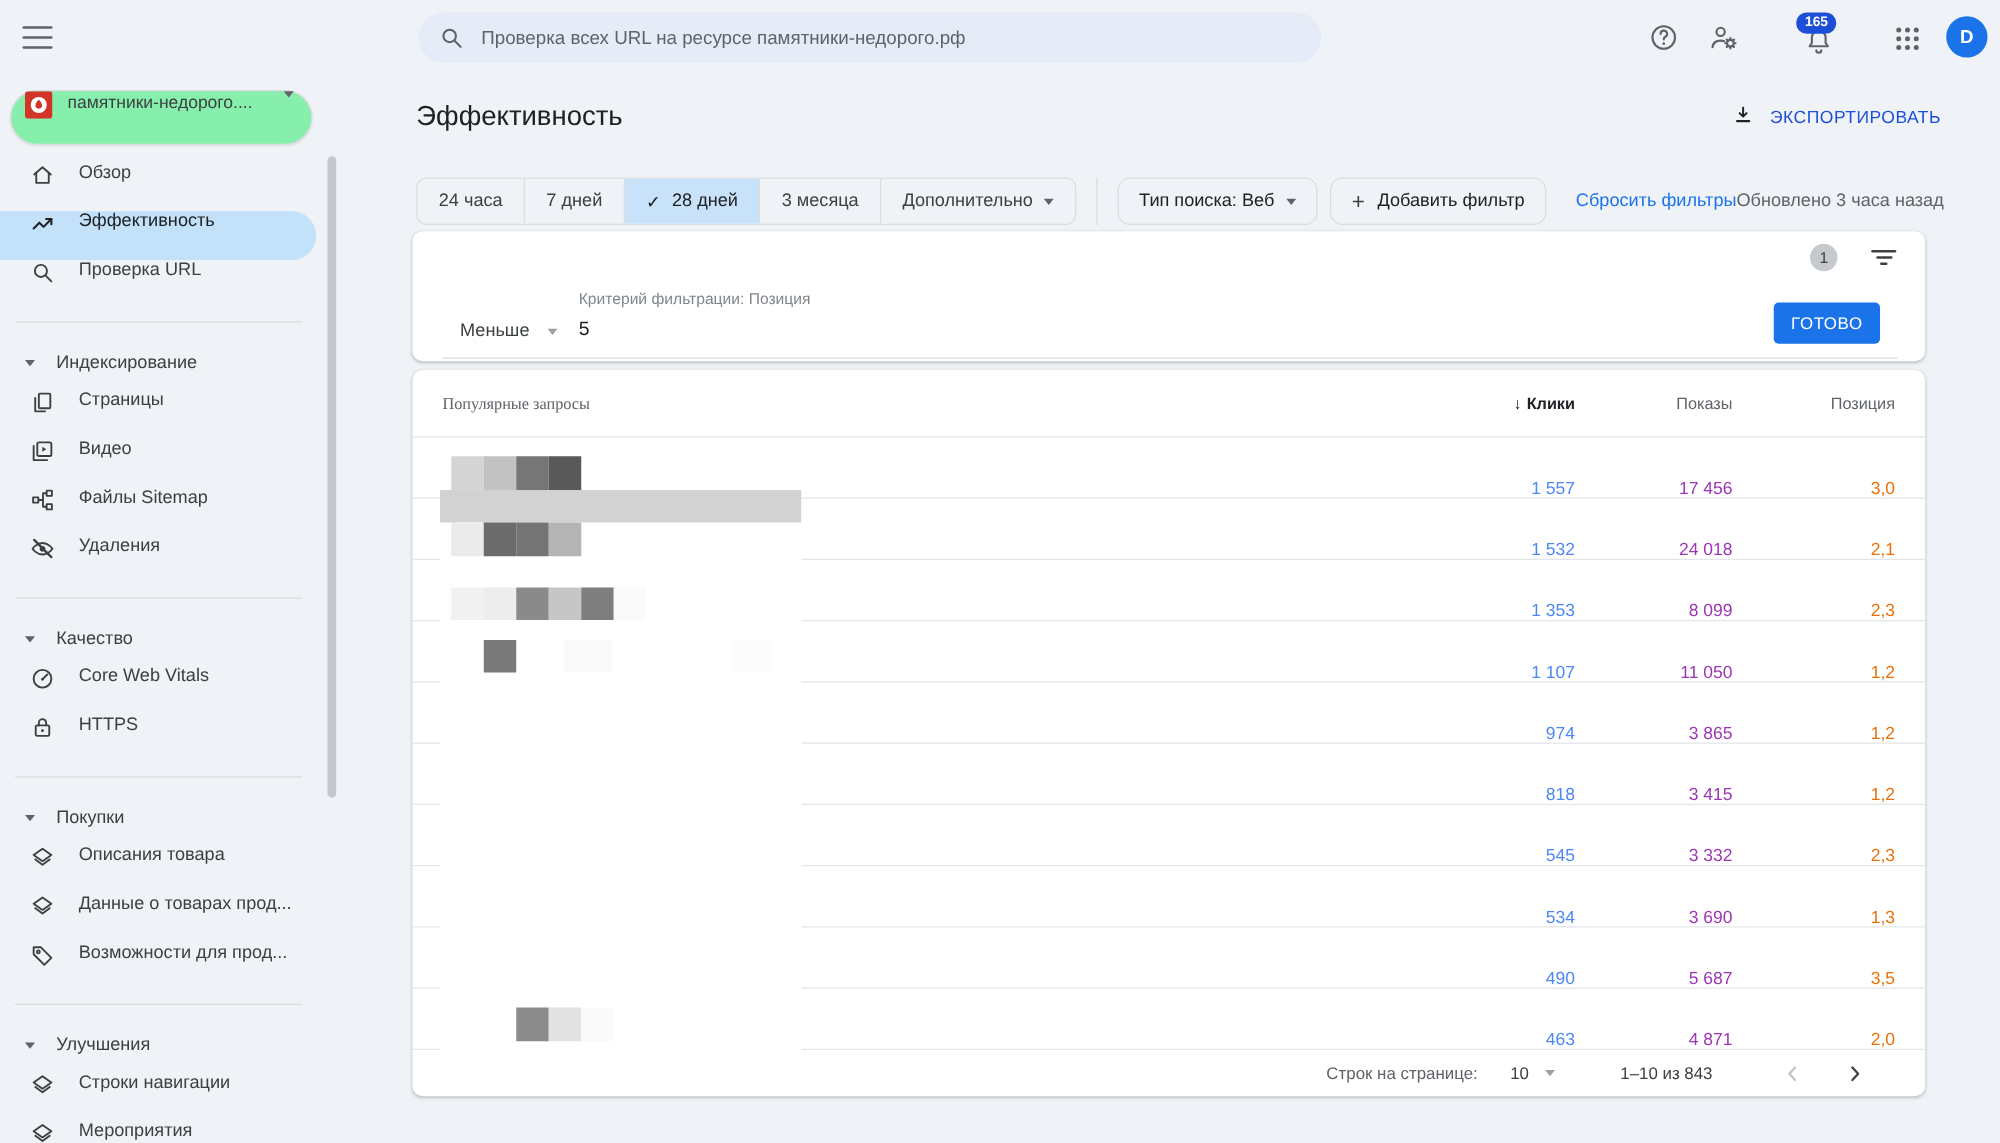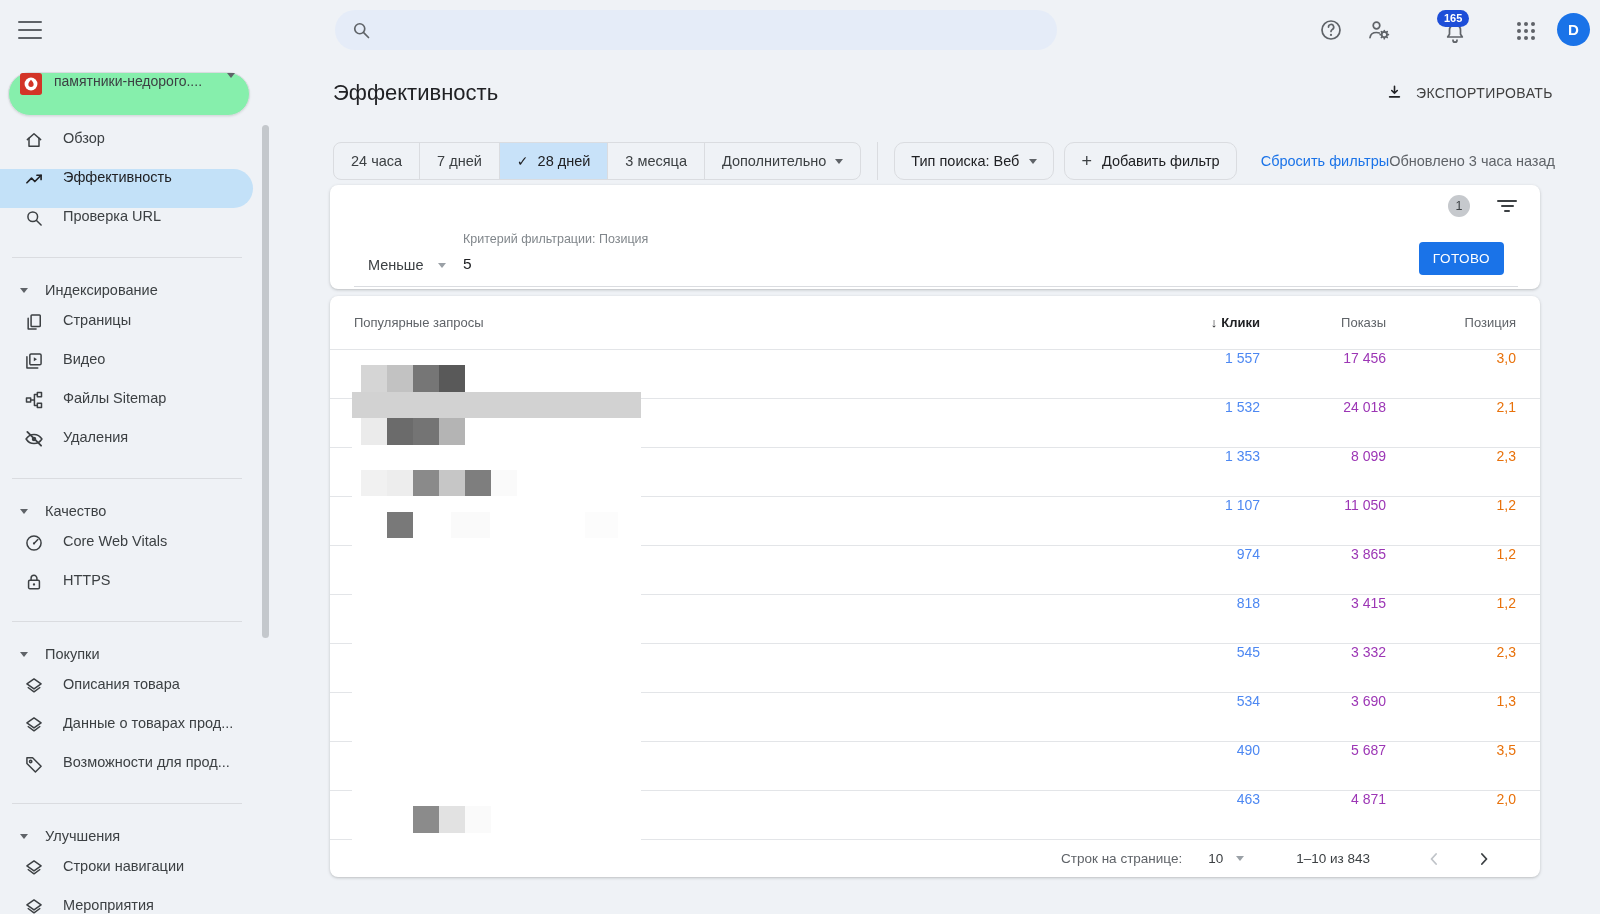--- a/index.html
+++ b/index.html
@@ -37,21 +37,21 @@
   .nav-item.selected .nlabel { color:#202124; font-weight:500; }
   .nav-section { height:44px; display:flex; align-items:center; cursor:pointer; }
   .nav-section .tri { margin-left:20px; }
   .nav-section .nlabel { margin-left:17px; font-size:14.5px; color:#3c4043; }
   .nav-divider { height:1px; background:#dadce0; margin:10px 11px 10px 12px; }
   .tri { width:0; height:0; border-left:4.5px solid transparent; border-right:4.5px solid transparent; border-top:5.5px solid #5f6368; }
   .side-scrollbar { position:absolute; left:262px; top:125px; width:7px; height:513px; background:#c4c8cc; border-radius:4px; cursor:pointer; }
   
   .page-title { position:absolute; left:333px; top:80px; font-size:22px; font-weight:400; color:#202124; }
   .export-btn { position:absolute; left:1385px; top:83px; display:flex; align-items:center; gap:12px; cursor:pointer; }
-  .export-btn .xlabel { font-size:14px; font-weight:500; letter-spacing:.4px; color:#404040; }
+  .export-btn .xlabel { font-size:14px; font-weight:500; letter-spacing:.4px; color:#1d4ed8; }
   
   .filter-row { position:absolute; left:333px; top:139px; width:1222px; height:44px; display:flex; align-items:center; }
   .tab-group { display:flex; border:1px solid #dadce0; border-radius:8px; height:38px; overflow:hidden; }
   .tab { display:flex; align-items:center; gap:9px; padding:0 17px; font-size:14.5px; color:#3c4043; border-right:1px solid #dadce0; cursor:pointer; white-space:nowrap; }
   .tab:last-child { border-right:none; }
   .tab.selected { background:#c8e2f9; color:#202124; }
   .tab .check { font-size:14px; color:#202124; }
   .vdivider { width:1px; height:38px; background:#dadce0; margin:0 16px; }
   .pill-btn { display:flex; align-items:center; gap:10px; border:1px solid #dadce0; border-radius:10px; height:38px; padding:0 16px; font-size:14.5px; color:#202124; cursor:pointer; white-space:nowrap; margin-right:10px; }
   .pill-btn .plus { font-size:18px; color:#3c4043; line-height:1; }
@@ -66,27 +66,27 @@
   .fc-label { position:absolute; left:133px; top:47px; font-size:12.5px; color:#80868b; }
   .fc-operator { position:absolute; left:38px; top:72px; display:flex; align-items:center; gap:14px; cursor:pointer; }
   .fc-operator .op { font-size:14.5px; font-weight:500; color:#3c4043; }
   .fc-operator .tri { border-top-color:#9aa0a6; }
   .fc-value { position:absolute; left:133px; top:70px; font-size:15.5px; color:#202124; cursor:text; }
   .fc-underline { position:absolute; left:24px; right:22px; top:101px; height:1px; background:#dadce0; }
   .done-btn { position:absolute; right:36px; top:57px; width:85px; height:33px; background:#1a73e8; color:#fff; border:none; border-radius:4px; font-family:"Liberation Sans",sans-serif; font-size:13.5px; font-weight:500; letter-spacing:.5px; cursor:pointer; }
   
   .table-card { top:296px; height:581px; }
   .thead { height:54px; display:flex; align-items:center; padding:0 24px; border-bottom:1px solid #e3e5e8; }
-  .th-query { flex:1; font-size:13px; color:#5f6368; }
+  .th-query { flex:1; font-size:13px; color:#5f6368;font-family:Liberation Serif, serif; }
   .colc { width:126px; text-align:right; flex:0 0 auto; }
   .colp { width:130px; text-align:right; flex:0 0 auto; }
   .th-clicks { font-size:13px; color:#202124; font-weight:700; cursor:pointer; }
   .th-clicks .arrow { font-weight:400; margin-right:4px; }
   .th-dim { font-size:13px; color:#5f6368; cursor:pointer; }
-  .trow { height:49px; display:flex; align-items:flex-start; padding:0 24px; border-bottom:1px solid #e3e5e8; cursor:pointer; }
+  .trow { height:49px; display:flex; align-items:flex-end; padding:0 24px; border-bottom:1px solid #e3e5e8; cursor:pointer; }
   .trow .qcell { flex:1; }
   .num { font-size:14px; font-weight:500; }
   .clicks { color:#4d88f2; }
   .imps { color:#9c36b5; }
   .pos { color:#e8710a; }
   .redact-overlay { position:absolute; left:22px; top:55px; width:289px; height:489px; background:#fff; }
   .rb { position:absolute; }
   .tfoot { position:absolute; left:0; right:0; top:544px; height:37px; display:flex; align-items:center; justify-content:flex-end; padding-right:44px; font-size:13.5px; color:#5f6368; }
   .tfoot .rpp-label { margin-right:26px; }
   .tfoot .rpp { display:flex; align-items:center; gap:13px; margin-right:52px; color:#3c4043; cursor:pointer; }
@@ -103,20 +103,21 @@
       <span></span>
       <span></span>
       <span></span>
     </div>
 
   <div class="searchbar">
     <svg width="20" height="20" viewBox="0 0 24 24" fill="none" stroke="#5f6368" stroke-width="2" stroke-linecap="round">
         <circle cx="10.5" cy="10.5" r="6"></circle>
         <path d="M15.2 15.2 21 21"></path>
       </svg>
+    <input type="text" placeholder="Проверка всех URL на ресурсе памятники-недорого.рф" style="">
   </div>
 
   <svg class="tb-icon" style="left:1319px" viewBox="0 0 24 24" fill="none" stroke="#5f6368" stroke-width="1.7" stroke-linecap="round">
       <circle cx="12" cy="12" r="9"></circle>
       <path d="M9.5 9.1a2.6 2.6 0 1 1 3.8 2.3c-.9.5-1.3 1.1-1.3 2.1"></path>
       <circle cx="12" cy="16.9" r="1.1" fill="#5f6368" stroke="none"></circle>
     </svg>
 
   <svg class="tb-icon" style="left:1367px" viewBox="0 0 24 24" fill="none" stroke="#5f6368" stroke-width="1.7" stroke-linecap="round">
       <circle cx="9.5" cy="7.5" r="3.3"></circle>

